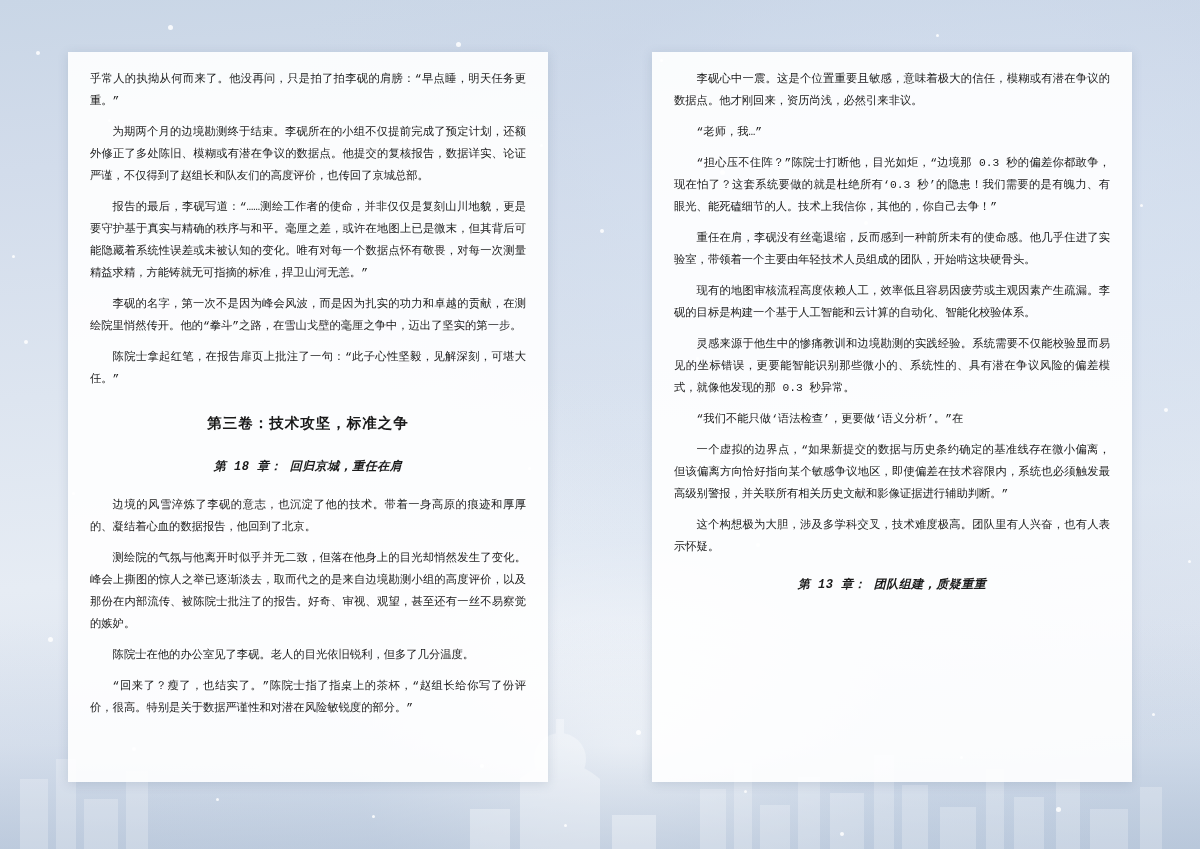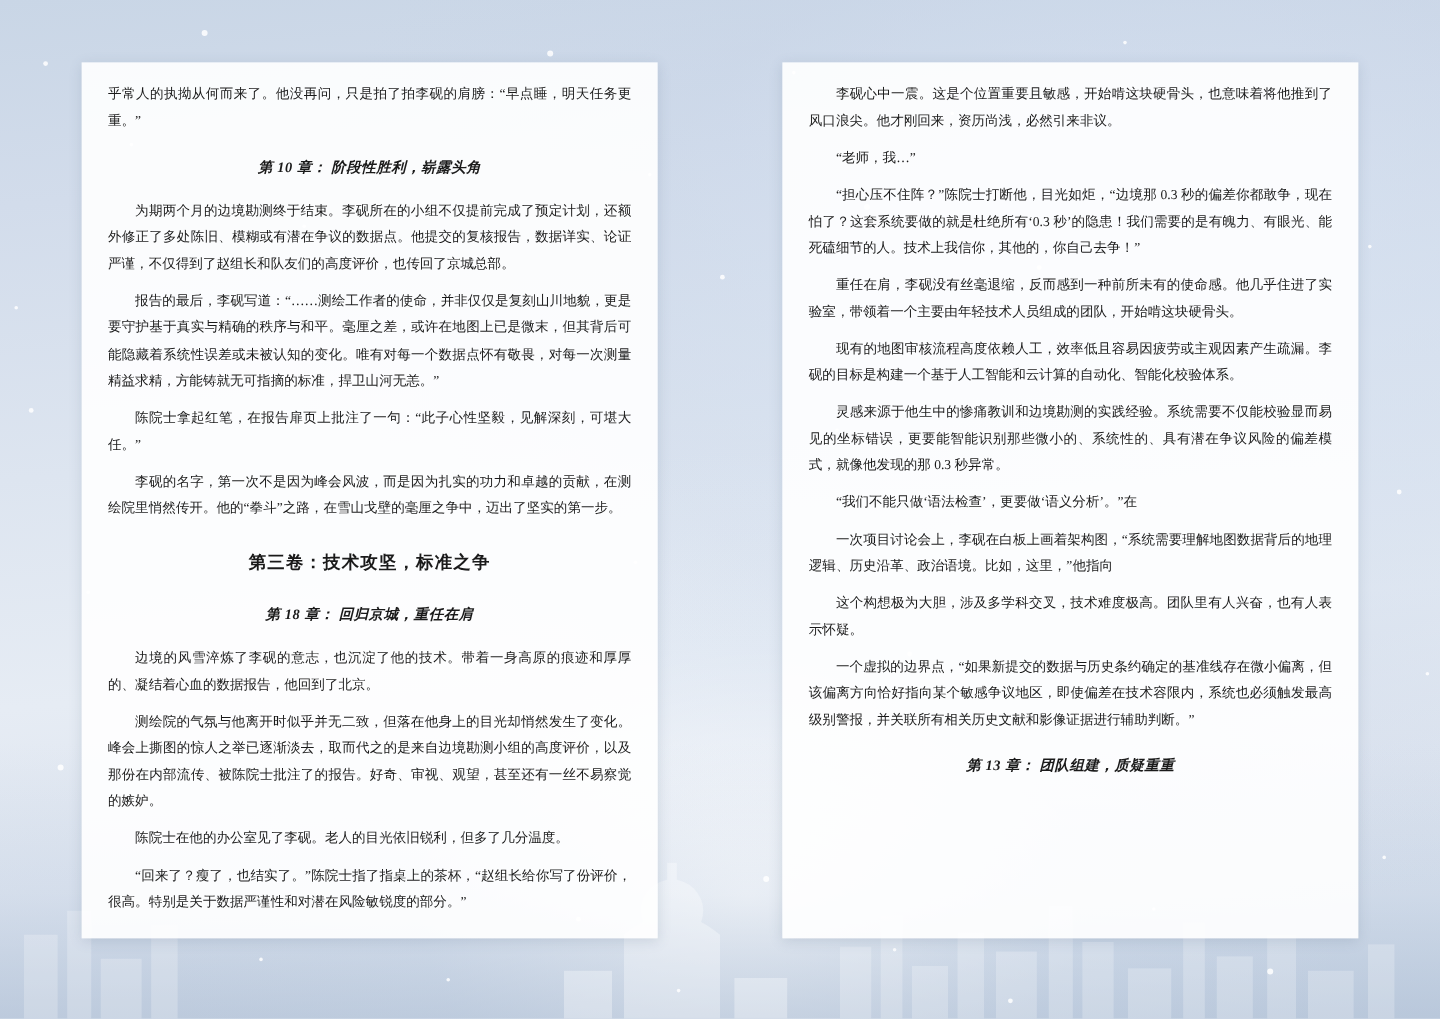--- a/index.html
+++ b/index.html
@@ -59,21 +59,21 @@
     background: rgba(255,255,255,0.90);
     box-shadow: 0 2px 10px rgba(80,100,130,0.18);
     box-sizing: border-box;
     padding: 16px 22px 10px 22px;
     overflow: hidden;
   }
   .page.left { left: 68px; }
   .page.right { left: 652px; }
 
   .page-inner {
-    font-family: Liberation Serif, serif;
+    font-family: Liberation Mono, monospace;
     color: #1a1a1a;
     font-size: 11.3px;
     line-height: 1.95;
     text-align: justify;
   }
   p.para {
     margin: 0 0 9px 0;
     text-indent: 2em;
   }
   p.para.noindent {
@@ -168,41 +168,39 @@
   <i style="left:1%;top:30%;width:3px;height:3px"></i>
   <i style="left:58%;top:42%;width:3px;height:3px"></i>
   <i style="left:63%;top:64%;width:4px;height:4px"></i>
   <i style="left:44%;top:55%;width:3px;height:3px"></i>
   <i style="left:35%;top:70%;width:4px;height:4px"></i>
 </div>
 
 <div class="page left">
   <div class="page-inner">
       <p class="para noindent">乎常人的执拗从何而来了。他没再问，只是拍了拍李砚的肩膀：“早点睡，明天任务更重。”</p>
-      <h3 class="chapter">第 10 章： 阶段性胜利，崭露头角</h3>
       <p class="para">为期两个月的边境勘测终于结束。李砚所在的小组不仅提前完成了预定计划，还额外修正了多处陈旧、模糊或有潜在争议的数据点。他提交的复核报告，数据详实、论证严谨，不仅得到了赵组长和队友们的高度评价，也传回了京城总部。</p>
       <p class="para">报告的最后，李砚写道：“……测绘工作者的使命，并非仅仅是复刻山川地貌，更是要守护基于真实与精确的秩序与和平。毫厘之差，或许在地图上已是微末，但其背后可能隐藏着系统性误差或未被认知的变化。唯有对每一个数据点怀有敬畏，对每一次测量精益求精，方能铸就无可指摘的标准，捍卫山河无恙。”</p>
+      <p class="para">李砚的名字，第一次不是因为峰会风波，而是因为扎实的功力和卓越的贡献，在测绘院里悄然传开。他的“拳斗”之路，在雪山戈壁的毫厘之争中，迈出了坚实的第一步。</p>
       <p class="para">陈院士拿起红笔，在报告扉页上批注了一句：“此子心性坚毅，见解深刻，可堪大任。”</p>
-      <p class="para">李砚的名字，第一次不是因为峰会风波，而是因为扎实的功力和卓越的贡献，在测绘院里悄然传开。他的“拳斗”之路，在雪山戈壁的毫厘之争中，迈出了坚实的第一步。</p>
       <h2 class="volume">第三卷：技术攻坚，标准之争</h2>
       <h3 class="chapter">第 18 章： 回归京城，重任在肩</h3>
       <p class="para">边境的风雪淬炼了李砚的意志，也沉淀了他的技术。带着一身高原的痕迹和厚厚的、凝结着心血的数据报告，他回到了北京。</p>
       <p class="para">测绘院的气氛与他离开时似乎并无二致，但落在他身上的目光却悄然发生了变化。峰会上撕图的惊人之举已逐渐淡去，取而代之的是来自边境勘测小组的高度评价，以及那份在内部流传、被陈院士批注了的报告。好奇、审视、观望，甚至还有一丝不易察觉的嫉妒。</p>
       <p class="para">陈院士在他的办公室见了李砚。老人的目光依旧锐利，但多了几分温度。</p>
       <p class="para">“回来了？瘦了，也结实了。”陈院士指了指桌上的茶杯，“赵组长给你写了份评价，很高。特别是关于数据严谨性和对潜在风险敏锐度的部分。”</p>
     </div>
 </div>
 
 <div class="page right">
   <div class="page-inner">
-      <p class="para">李砚心中一震。这是个位置重要且敏感，开始啃这块硬骨头，也意味着将他推到了风口浪尖。他才刚回来，资历尚浅，必然引来非议。</p>
+      <p class="para">李砚心中一震。这是个位置重要且敏感，意味着极大的信任，模糊或有潜在争议的数据点。他才刚回来，资历尚浅，必然引来非议。</p>
       <p class="para">“老师，我…”</p>
       <p class="para">“担心压不住阵？”陈院士打断他，目光如炬，“边境那 0.3 秒的偏差你都敢争，现在怕了？这套系统要做的就是杜绝所有‘0.3 秒’的隐患！我们需要的是有魄力、有眼光、能死磕细节的人。技术上我信你，其他的，你自己去争！”</p>
       <p class="para">重任在肩，李砚没有丝毫退缩，反而感到一种前所未有的使命感。他几乎住进了实验室，带领着一个主要由年轻技术人员组成的团队，开始啃这块硬骨头。</p>
       <p class="para">现有的地图审核流程高度依赖人工，效率低且容易因疲劳或主观因素产生疏漏。李砚的目标是构建一个基于人工智能和云计算的自动化、智能化校验体系。</p>
       <p class="para">灵感来源于他生中的惨痛教训和边境勘测的实践经验。系统需要不仅能校验显而易见的坐标错误，更要能智能识别那些微小的、系统性的、具有潜在争议风险的偏差模式，就像他发现的那 0.3 秒异常。</p>
       <p class="para">“我们不能只做‘语法检查’，更要做‘语义分析’。”在</p>
-      <p class="para">一次项目讨论会上，李砚在白板上画着架构图，“系统需要理解地图数据背后的地理逻辑、历史沿革、政治语境。比如，这里，”他指向</p>
+      <p class="para">一个虚拟的边界点，“如果新提交的数据与历史条约确定的基准线存在微小偏离，但该偏离方向恰好指向某个敏感争议地区，即使偏差在技术容限内，系统也必须触发最高级别警报，并关联所有相关历史文献和影像证据进行辅助判断。”</p>
       <p class="para">这个构想极为大胆，涉及多学科交叉，技术难度极高。团队里有人兴奋，也有人表示怀疑。</p>
-      <p class="para">一个虚拟的边界点，“如果新提交的数据与历史条约确定的基准线存在微小偏离，但该偏离方向恰好指向某个敏感争议地区，即使偏差在技术容限内，系统也必须触发最高级别警报，并关联所有相关历史文献和影像证据进行辅助判断。”</p>
       <h3 class="chapter">第 13 章： 团队组建，质疑重重</h3>
     </div>
 </div>
 
 </body></html>

